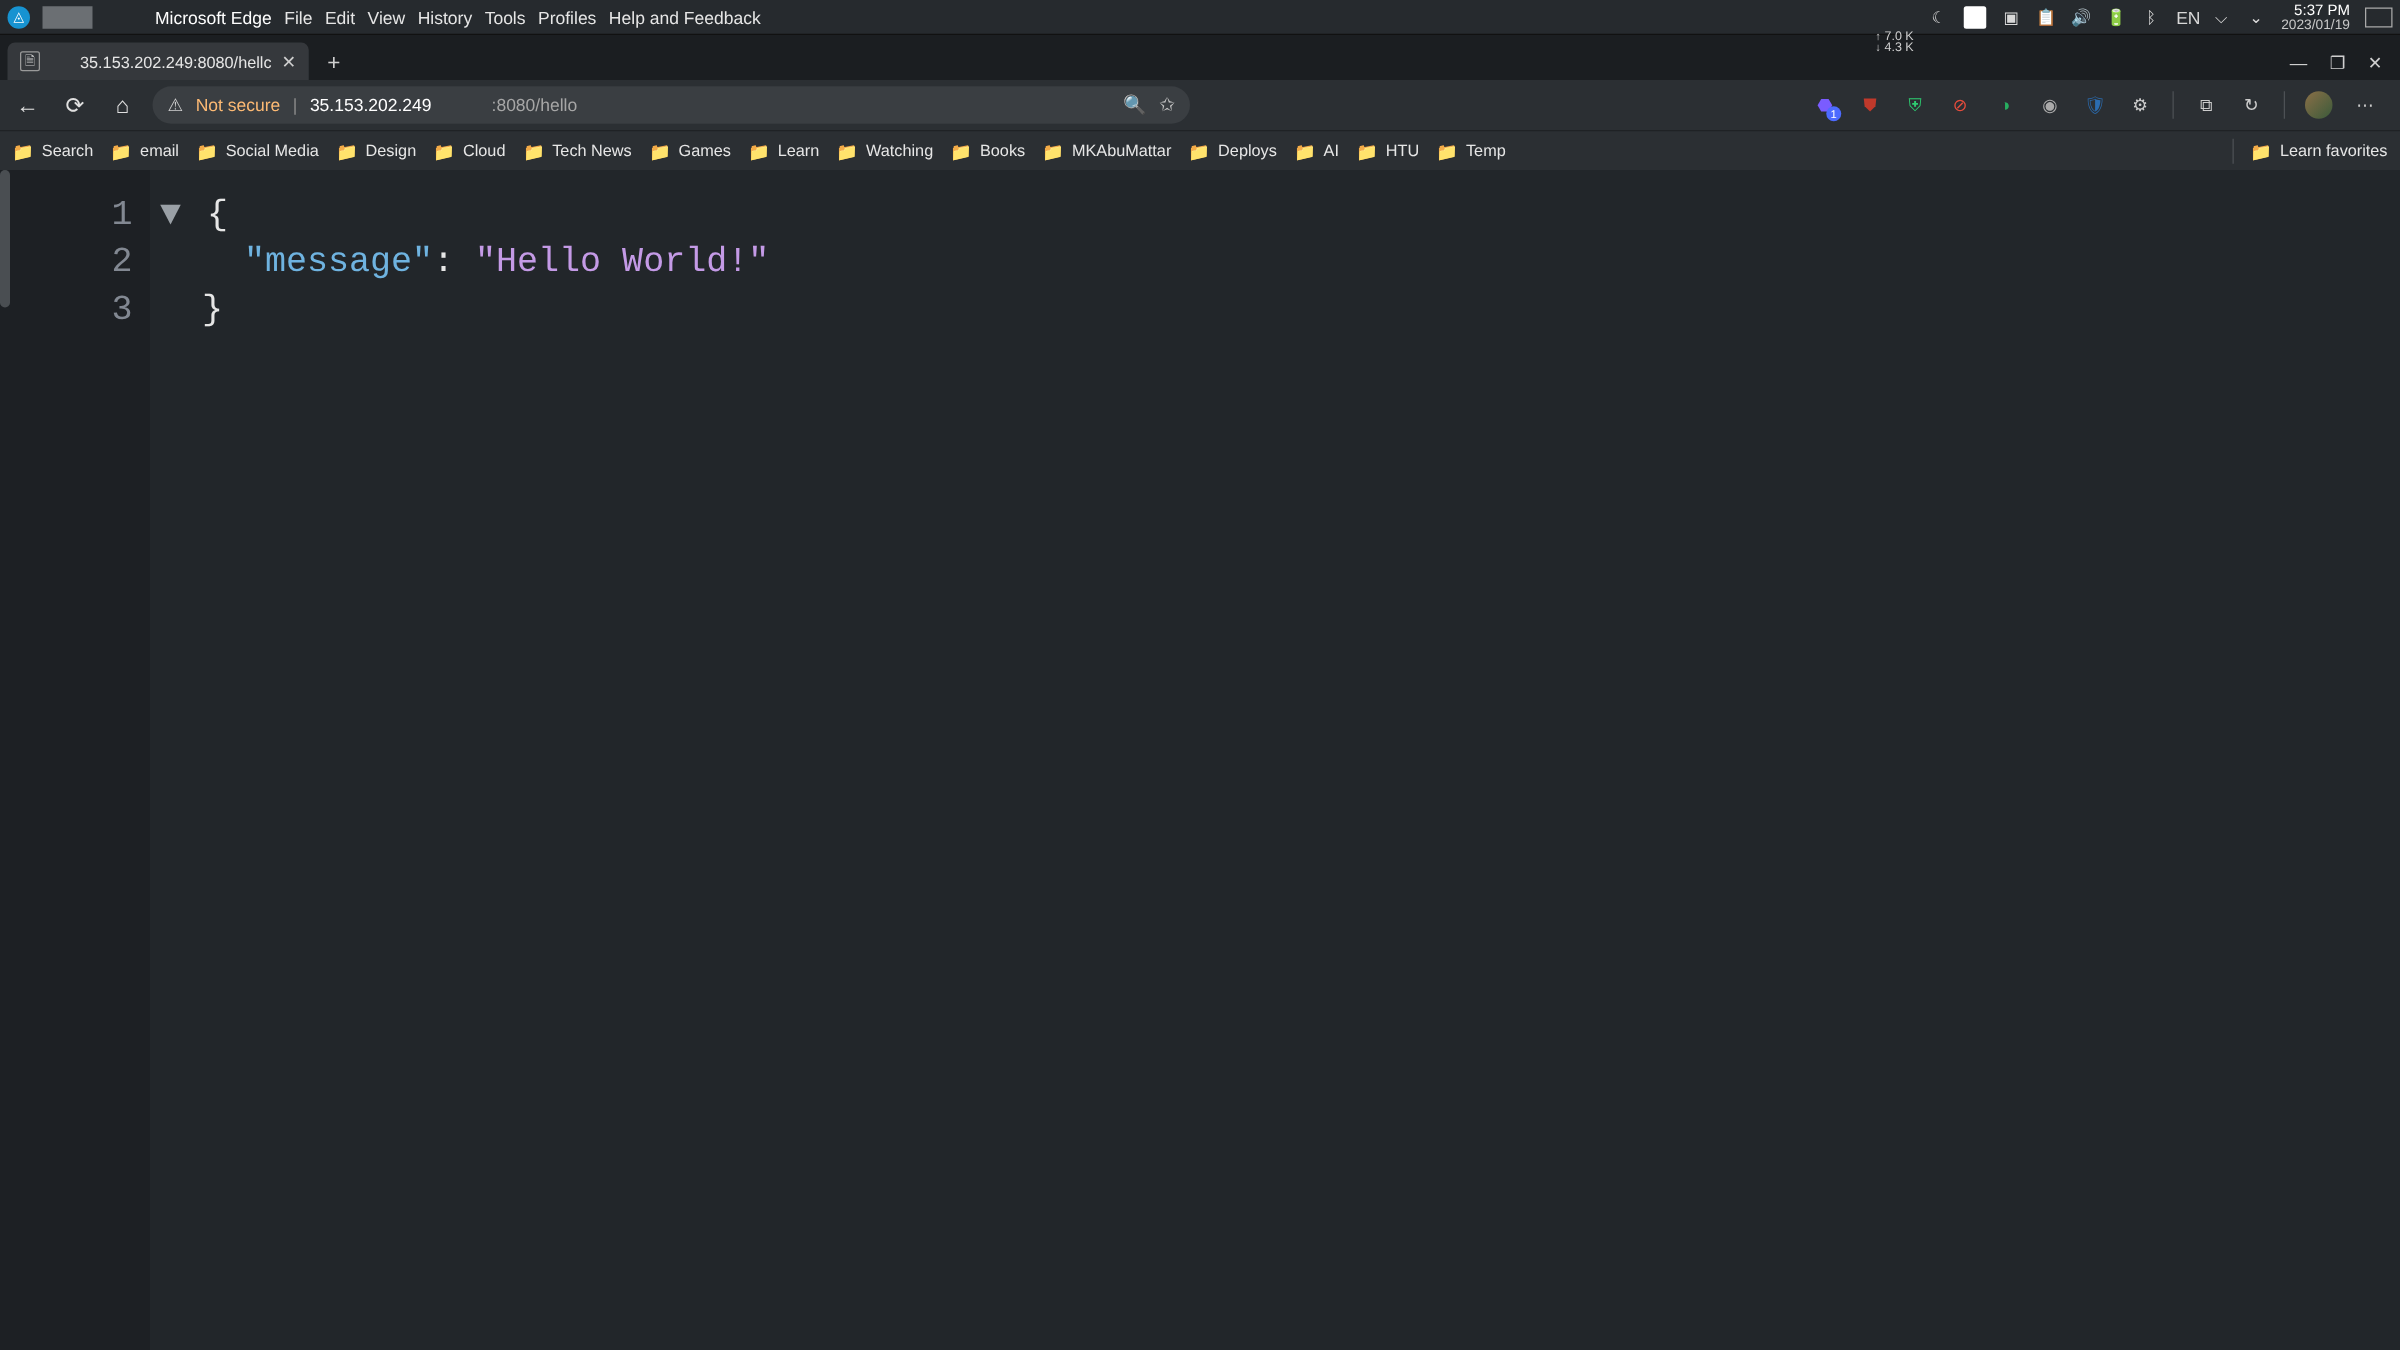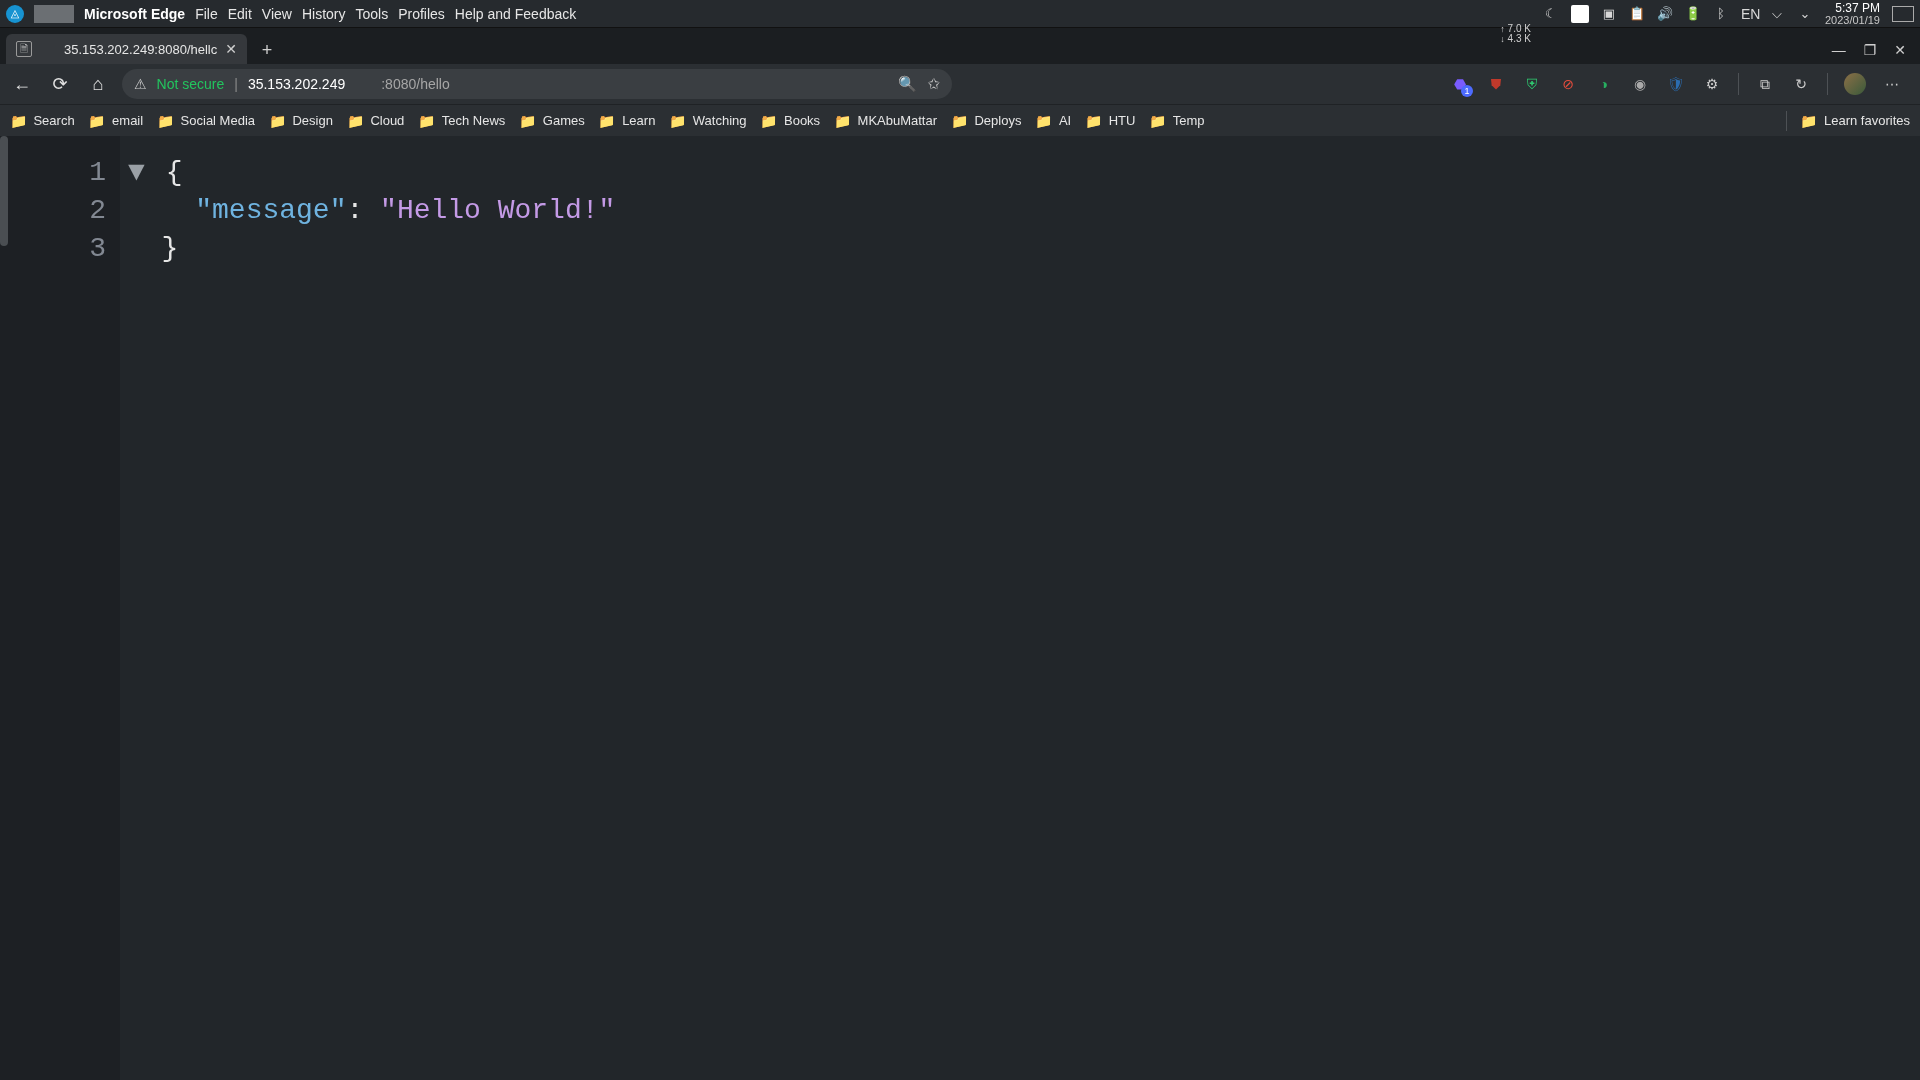--- a/index.html
+++ b/index.html
@@ -25,21 +25,21 @@
 .os-left { display: flex; align-items: center; gap: 10px; }
 .os-logo-circle {
   width: 18px; height: 18px; border-radius: 50%;
   background: #1793d1; display: flex; align-items: center; justify-content: center;
   font-size: 11px; color: #fff;
 }
 .os-apps-box {
   width: 40px; height: 18px; background: #6b6f73;
   display: flex; align-items: center; justify-content: center;
 }
-.os-app-name { font-weight: 700; }
+.os-app-name { font-weight: 400; margin-left: 40px; }
 .os-menu-item { font-weight: 400; color: #e6e6e6; cursor: default; }
 .os-spacer { flex: 1; }
 .os-right { display: flex; align-items: center; gap: 12px; font-size: 13px; }
 .os-net { font-size: 10px; line-height: 9px; color: #d0d0d0; text-align: right; margin-top: 40px; }
 .os-net .arrow { font-size: 9px; }
 .os-tray-icon { width: 16px; text-align: center; color: #d8d8d8; }
 .os-clock { text-align: right; font-size: 12px; line-height: 12px; }
 .os-clock .date { font-size: 11px; color: #c8c8c8; }
 .os-window-box { width: 22px; height: 16px; border: 1px solid #aaa; }
 
@@ -96,23 +96,23 @@
   height: 30px;
   background: #3a3e42;
   border-radius: 15px;
   display: flex;
   align-items: center;
   padding: 0 12px;
   gap: 10px;
   font-size: 14px;
 }
 .addr-warn { color:#d0d0d0; font-size: 14px; }
-.addr-notsecure { color:#22c55e; }
+.addr-notsecure { color:#fdba74; }
 .addr-divider { color:#8a8a8a; }
-.addr-url { display:flex; gap:4px; }
+.addr-url { display:flex; gap:16px; }
 .addr-host { color:#ffffff; }
 .addr-path { color:#a6a6a6;padding-left:32px; }
 .addr-spacer { flex:1; }
 .addr-right-icon { color:#c8c8c8; font-size:15px; }
 
 .toolbar-spacer { flex:1; }
 .ext-icons { display:flex; align-items:center; gap: 16px; padding-right: 10px; }
 .ext-icon {
   width: 20px; height: 20px; display:flex; align-items:center; justify-content:center;
   font-size: 14px; cursor:pointer; position:relative;

